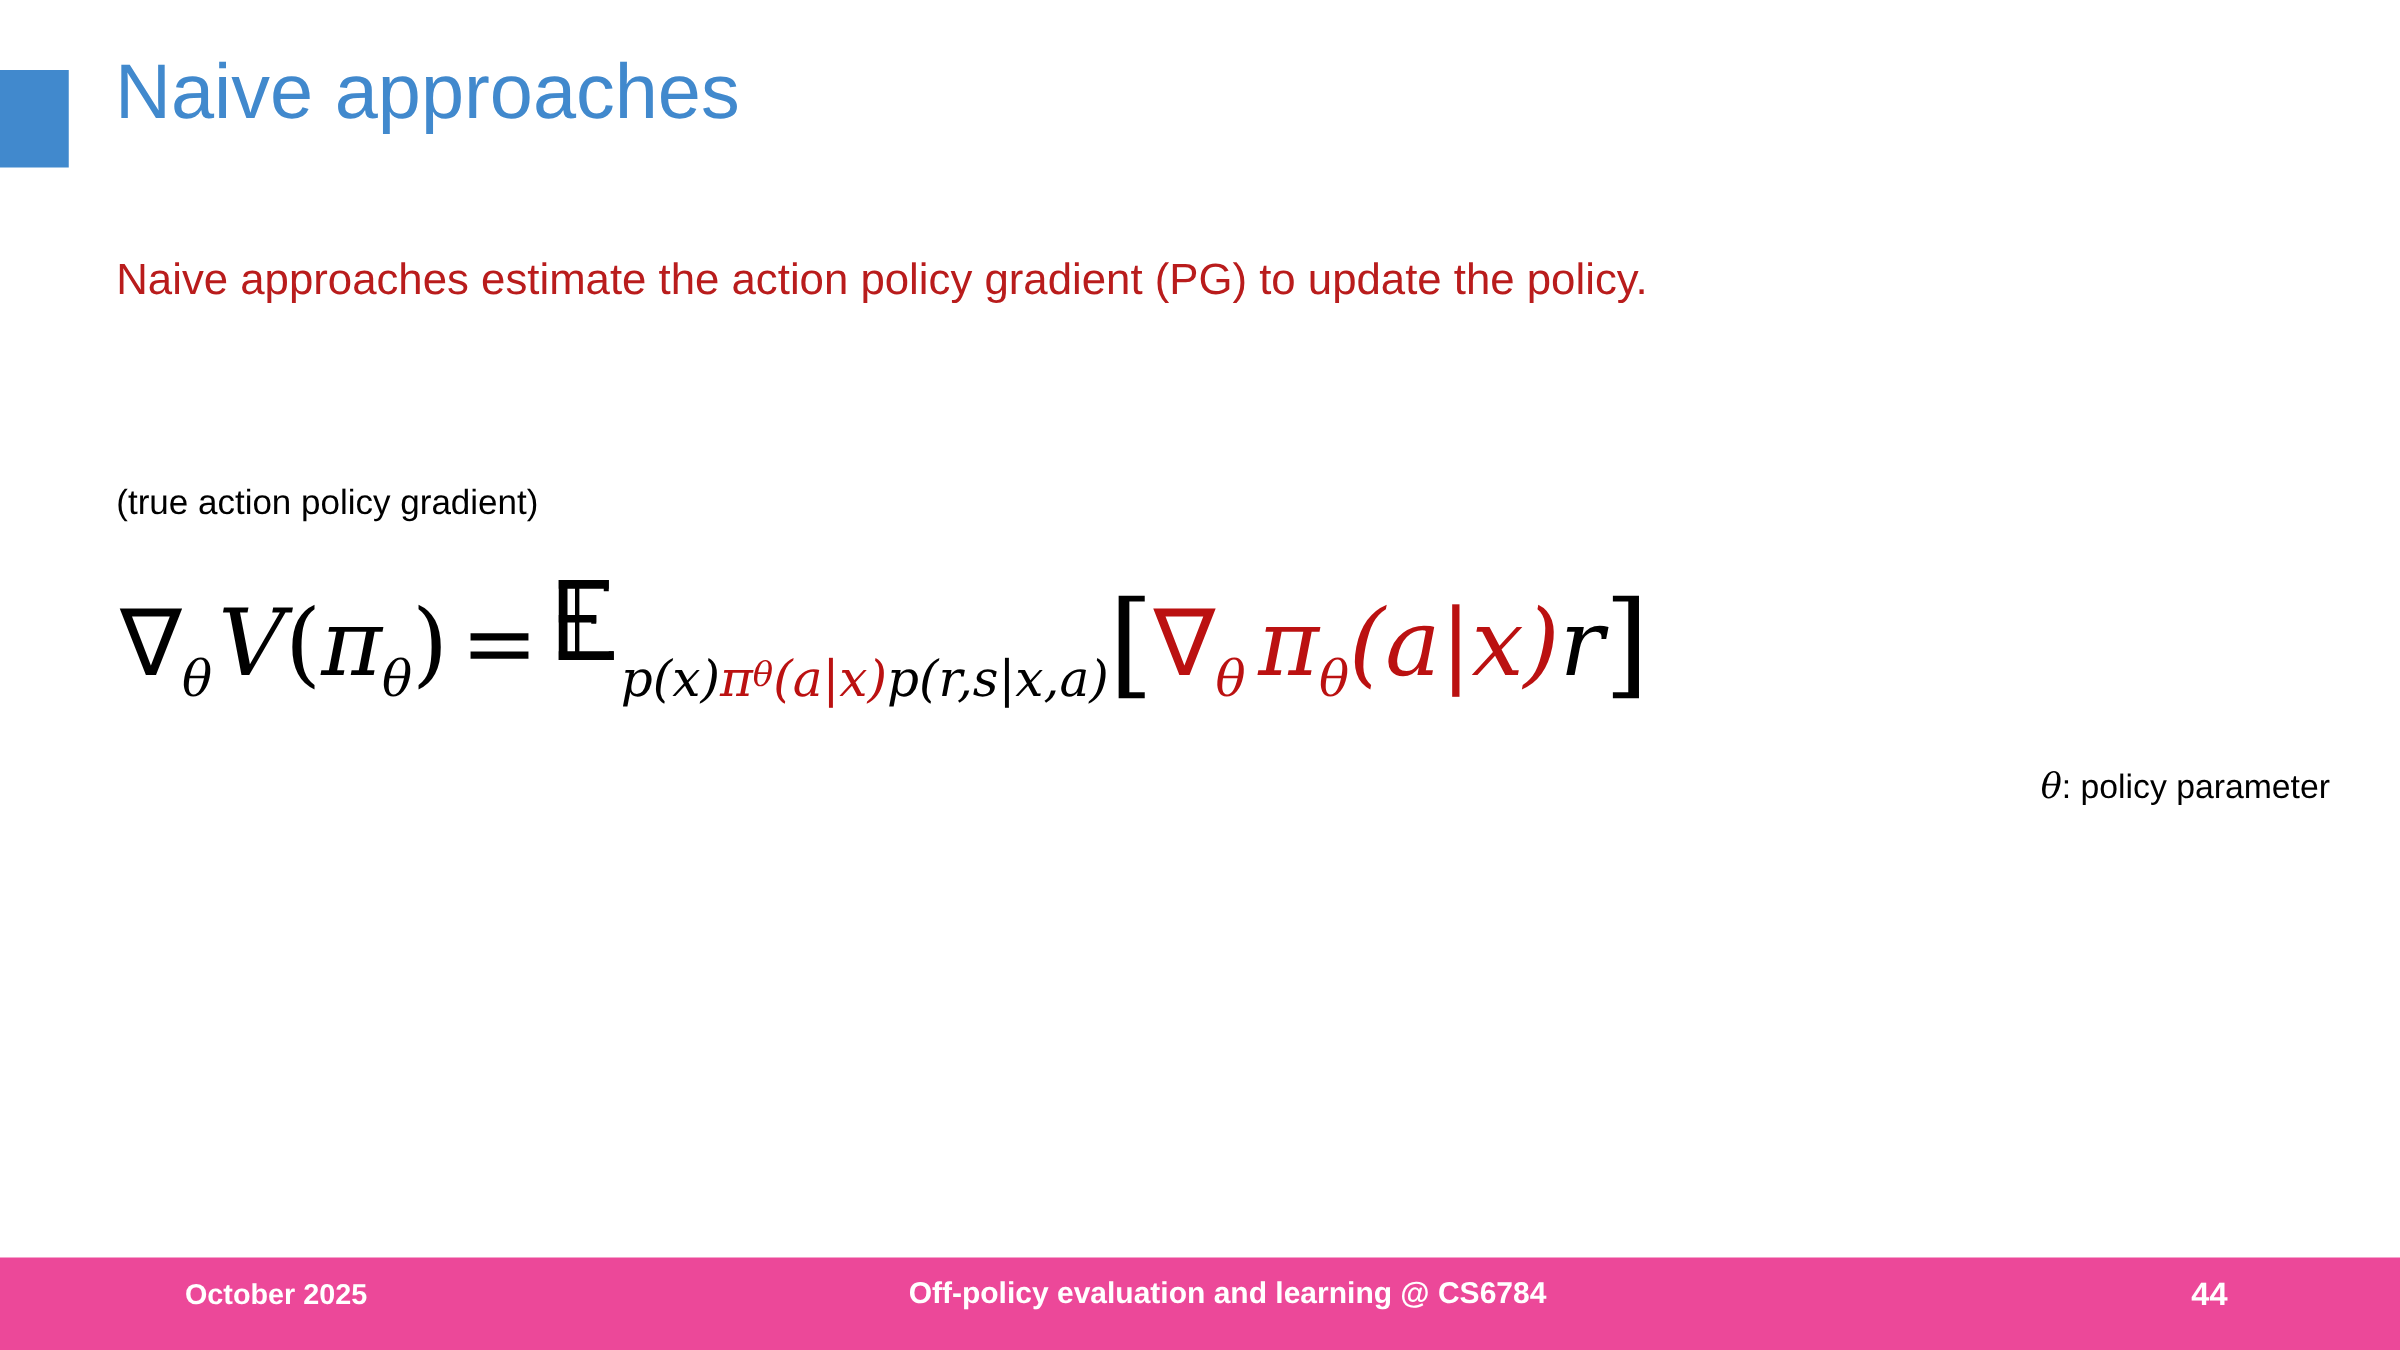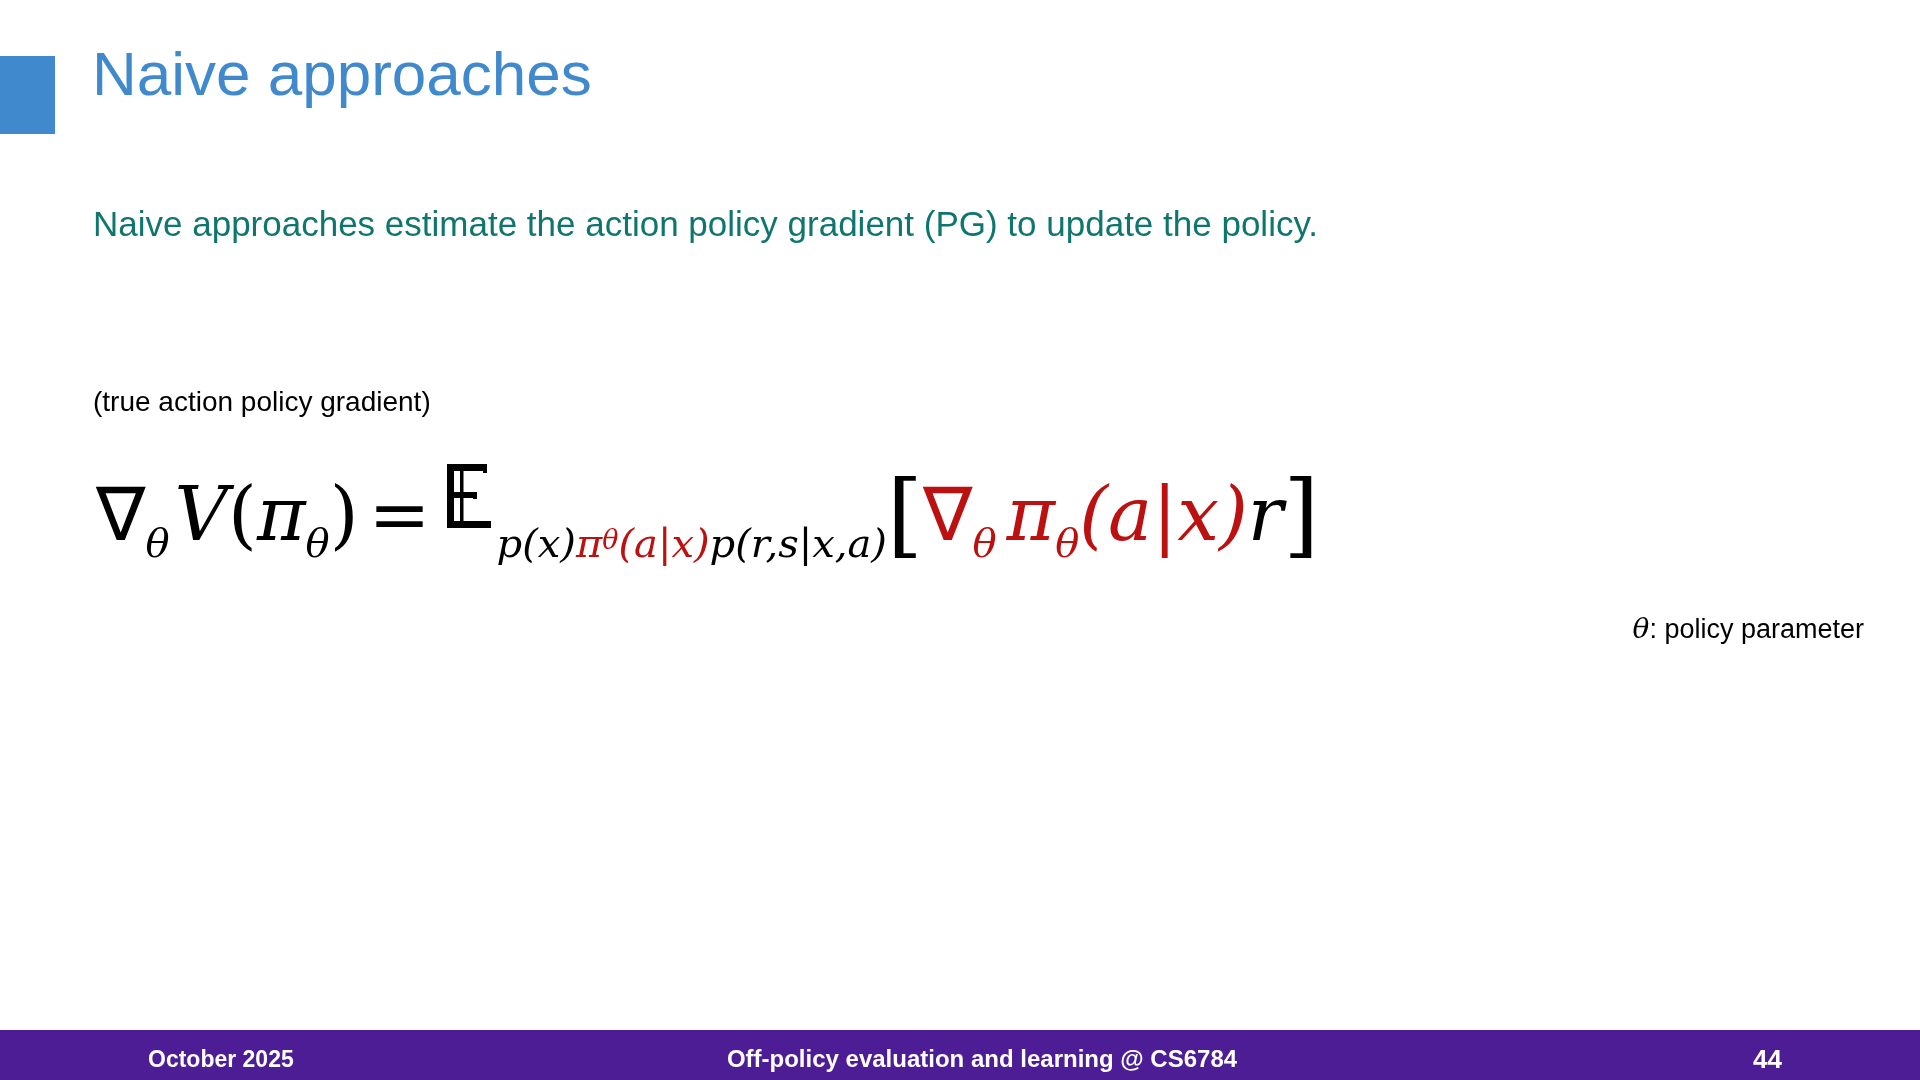--- a/index.html
+++ b/index.html
@@ -45,21 +45,21 @@
     font-family: "Liberation Sans", sans-serif;
   }
 
   
   #body-text {
     position: absolute;
     left: 93px;
     top: 203px;
     font-size: 35px;
     line-height: 1.2;
-    color: #0f766e;
+    color: #b91c1c;
     white-space: nowrap;
     font-family: "Liberation Sans", sans-serif;
   }
 
   #formula-caption {
     position: absolute;
     left: 93px;
     top: 385px;
     font-size: 28px;
     line-height: 1.2;
@@ -101,22 +101,22 @@
     font-style: italic;
     font-size: 28px;
   }
 
   
   #footer-bar {
     position: absolute;
     left: 0;
     right: 0;
     bottom: 0;
-    height: 50px;
-    background: #4c1d95;
+    height: 74px;
+    background: #ec4899;
   }
   #footer-date {
     position: absolute;
     left: 148px;
     top: 0;
     height: 58px;
     display: flex;
     align-items: center;
     color: #ffffff;
     font-size: 23px;

